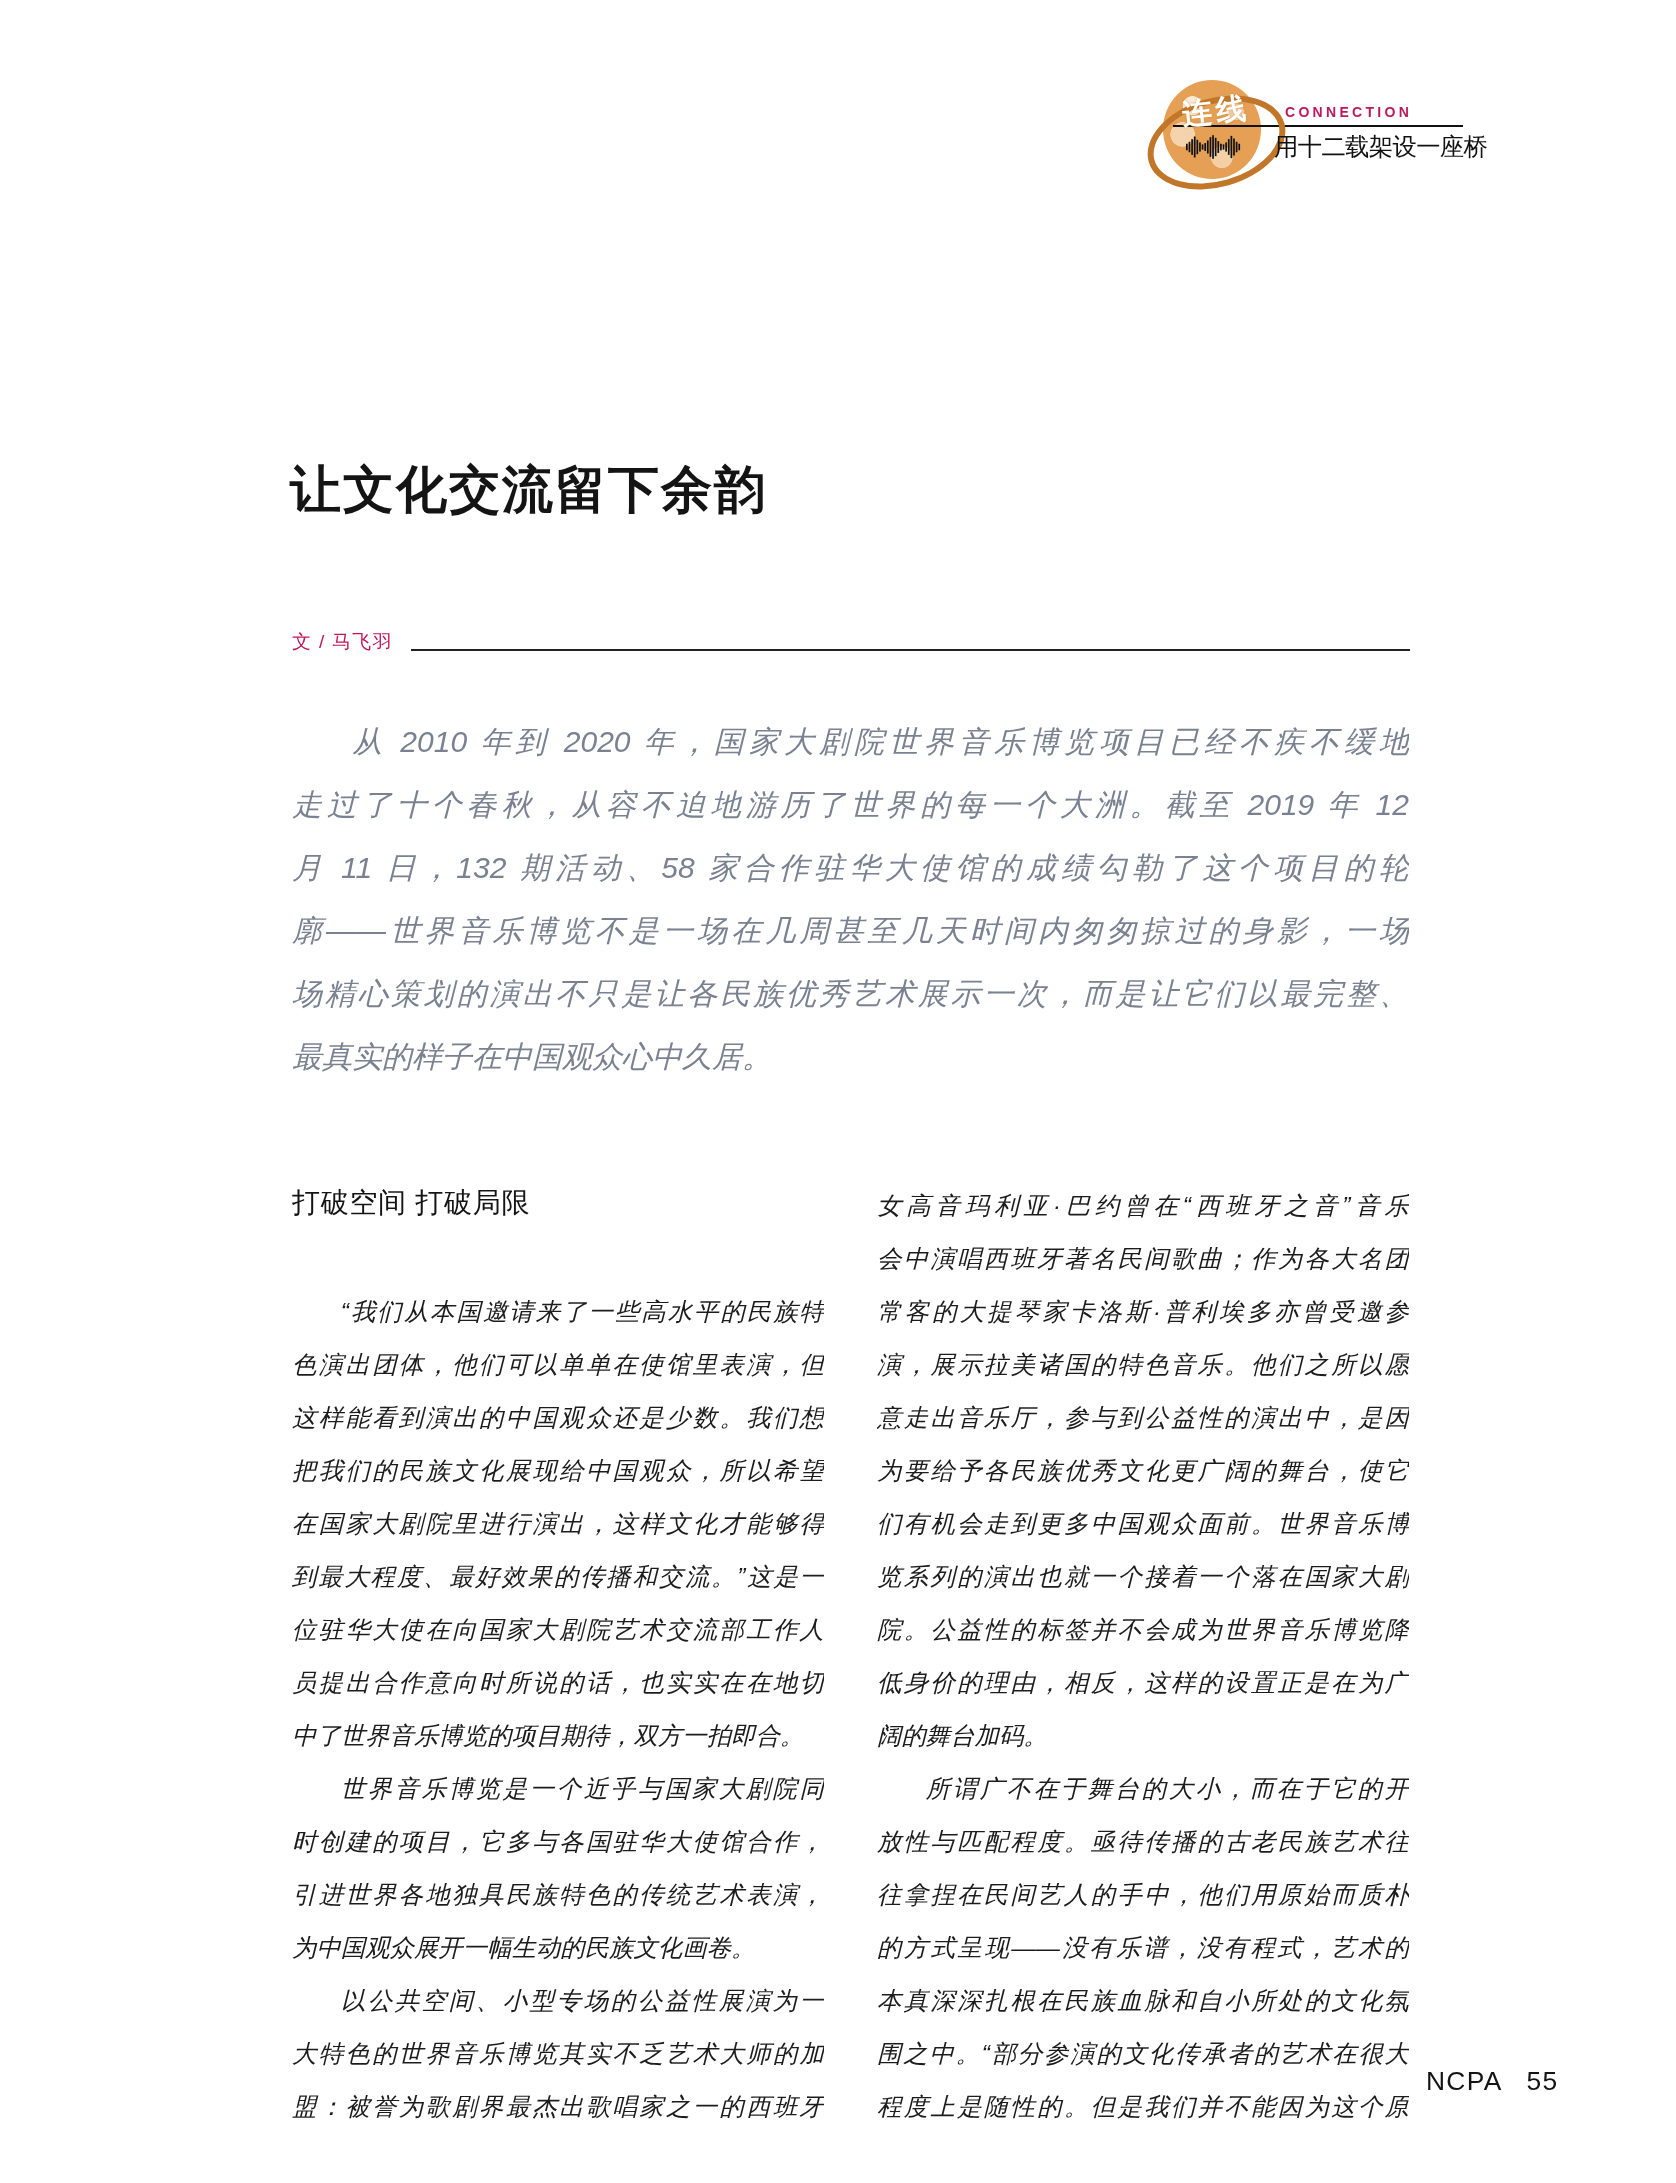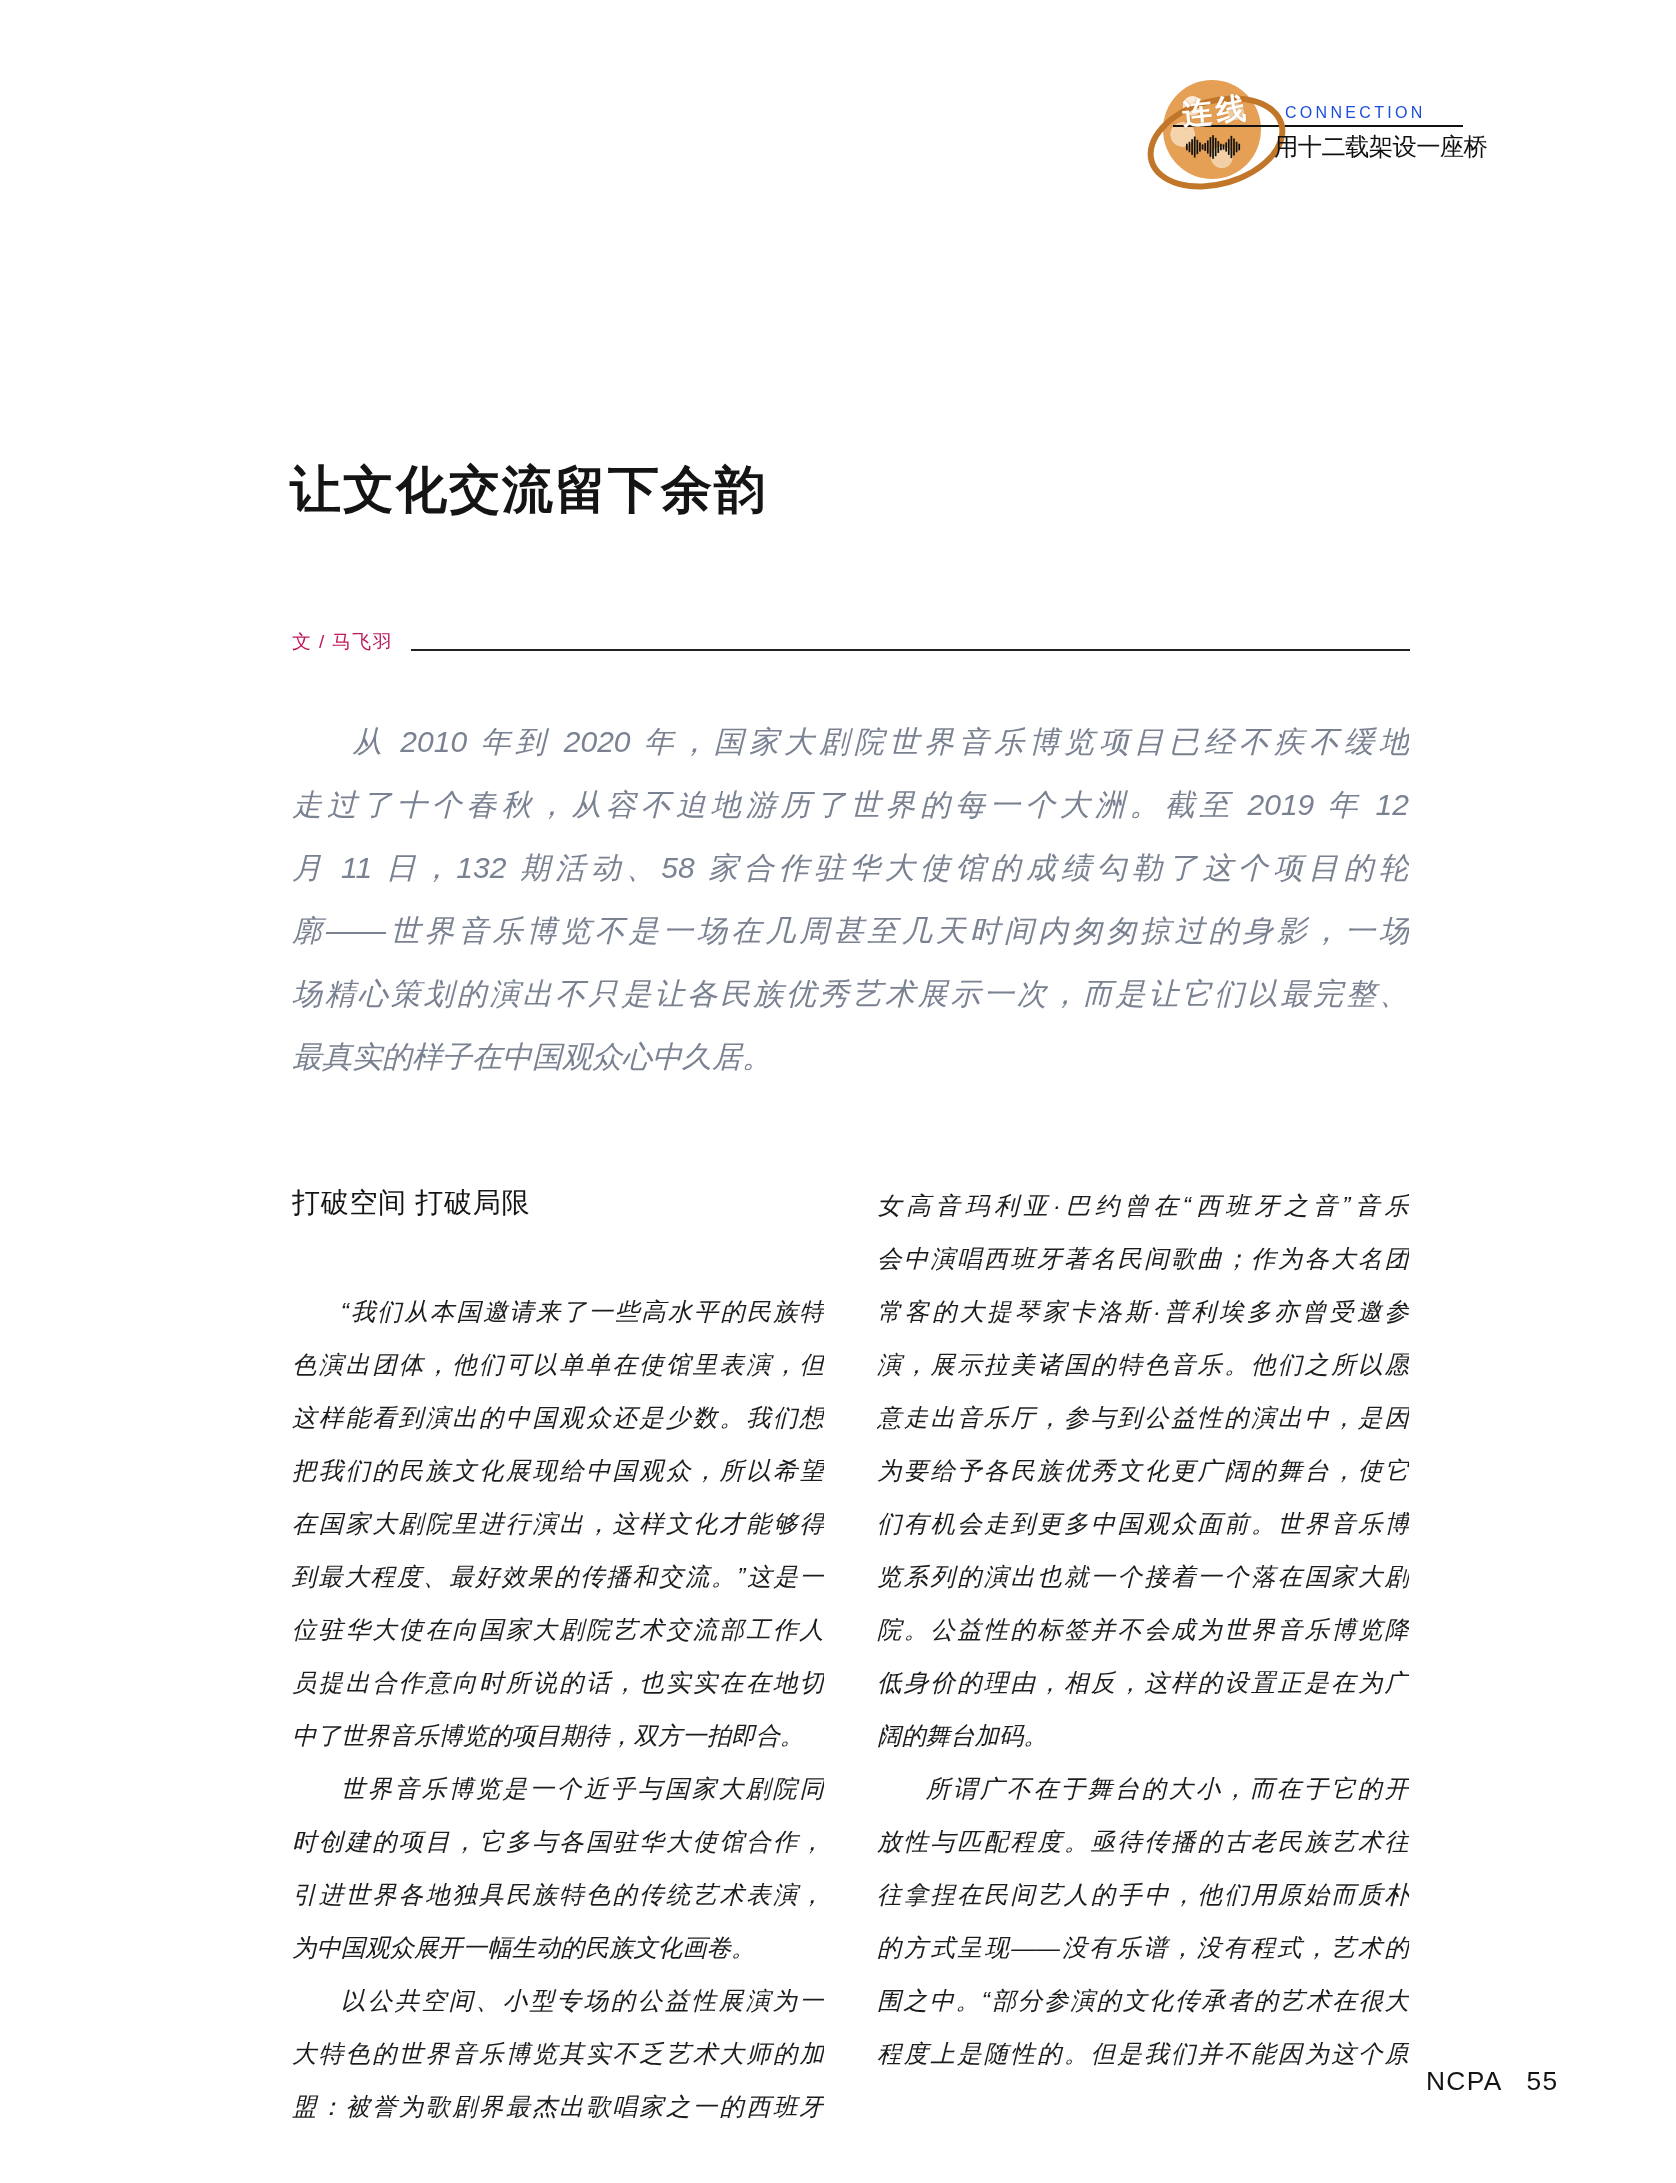--- a/index.html
+++ b/index.html
@@ -19,21 +19,21 @@
   }
   .ring{
     position:absolute;left:1146px;top:98px;width:129px;height:77px;
     border:6px solid #C1762A;border-radius:50%;transform:rotate(-16deg);
   }
   .logo-cn{
     position:absolute;left:1182px;top:91px;font-size:30px;font-weight:bold;color:#fff;
     transform:rotate(-6deg);letter-spacing:4px;text-shadow:0 0 2px rgba(193,118,42,.65);
   }
   .waveform{position:absolute;left:1186px;top:135px;}
-  .section-en{position:absolute;left:1285px;top:104px;font-size:16px;letter-spacing:3.3px;color:#1d4ed8;}
+  .section-en{position:absolute;left:1285px;top:104px;font-size:14px;letter-spacing:3.3px;color:#be185d;font-weight:bold;}
   .mast-rule{position:absolute;left:1173px;top:125px;width:290px;height:2px;background:#111;}
   .section-title{position:absolute;left:1274px;top:131px;font-size:24.4px;font-weight:normal;letter-spacing:-0.7px;color:#111;}
   
   .article-title{position:absolute;left:290px;top:456px;font-size:51px;font-weight:bold;letter-spacing:2px;color:#141414;white-space:nowrap;}
   .byline{position:absolute;left:292px;top:629px;font-size:19px;color:#be185d;letter-spacing:1.3px;}
   .byline-rule{position:absolute;left:411px;top:649px;width:999px;height:2px;background:#222;}
   
   .intro{position:absolute;left:292px;top:710px;width:1117px;font-size:30px;color:#7A8292;}
   .intro .tline{height:63px;line-height:63px;}
   
@@ -129,20 +129,21 @@
         <div class="tline">为要给予各民族优秀文化更广阔的舞台，使它</div>
         <div class="tline">们有机会走到更多中国观众面前。世界音乐博</div>
         <div class="tline">览系列的演出也就一个接着一个落在国家大剧</div>
         <div class="tline">院。公益性的标签并不会成为世界音乐博览降</div>
         <div class="tline">低身价的理由，相反，这样的设置正是在为广</div>
         <div class="tline end">阔的舞台加码。</div>
         <div class="tline indent">所谓广不在于舞台的大小，而在于它的开</div>
         <div class="tline">放性与匹配程度。亟待传播的古老民族艺术往</div>
         <div class="tline">往拿捏在民间艺人的手中，他们用原始而质朴</div>
         <div class="tline">的方式呈现——没有乐谱，没有程式，艺术的</div>
+        <div class="tline">本真深深扎根在民族血脉和自小所处的文化氛</div>
         <div class="tline">围之中。“部分参演的文化传承者的艺术在很大</div>
         <div class="tline">程度上是随性的。但是我们并不能因为这个原</div>
       </div>
   </div>
 
   <div class="footer">
     <span>NCPA</span>
     <span>55</span>
   </div>
 

